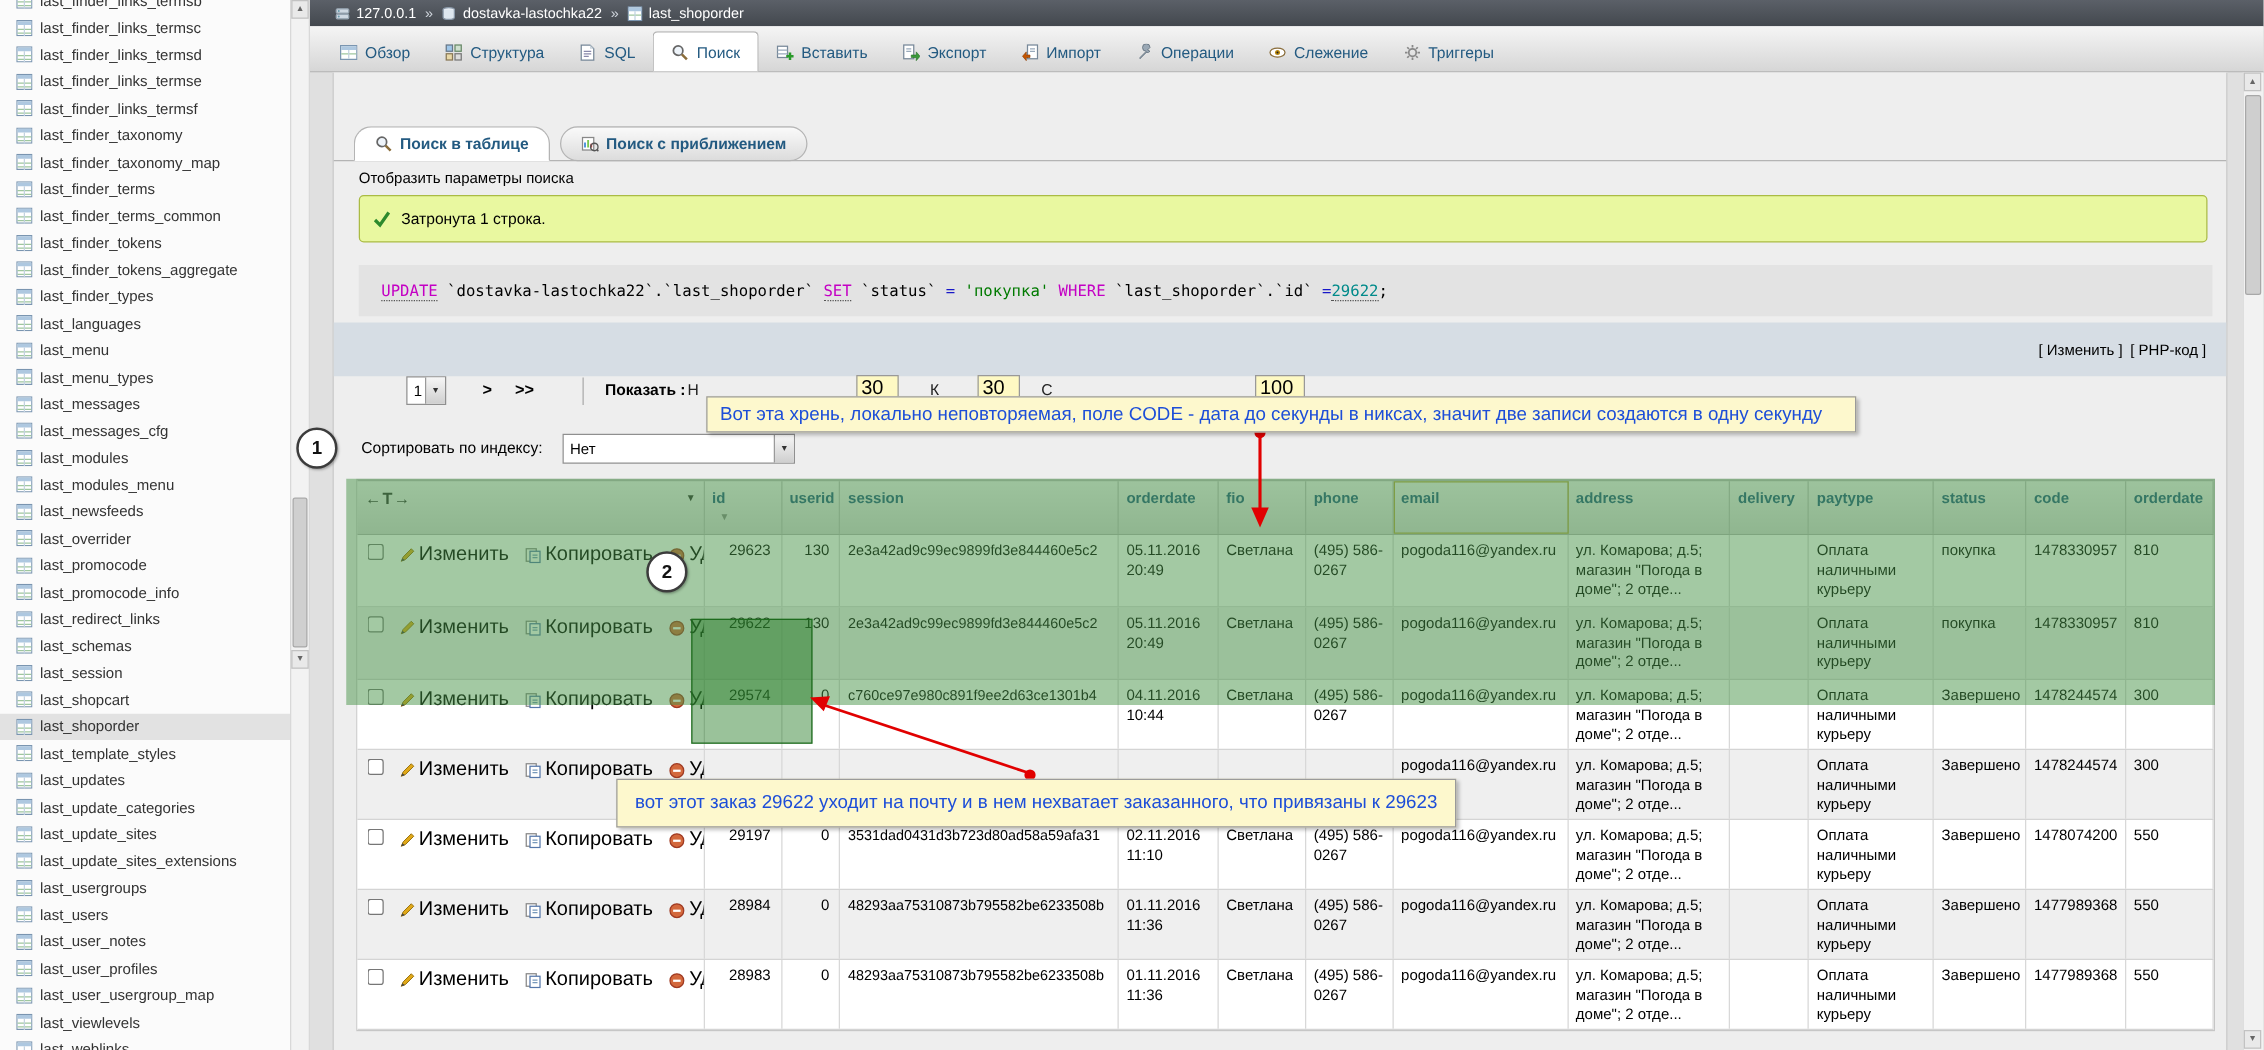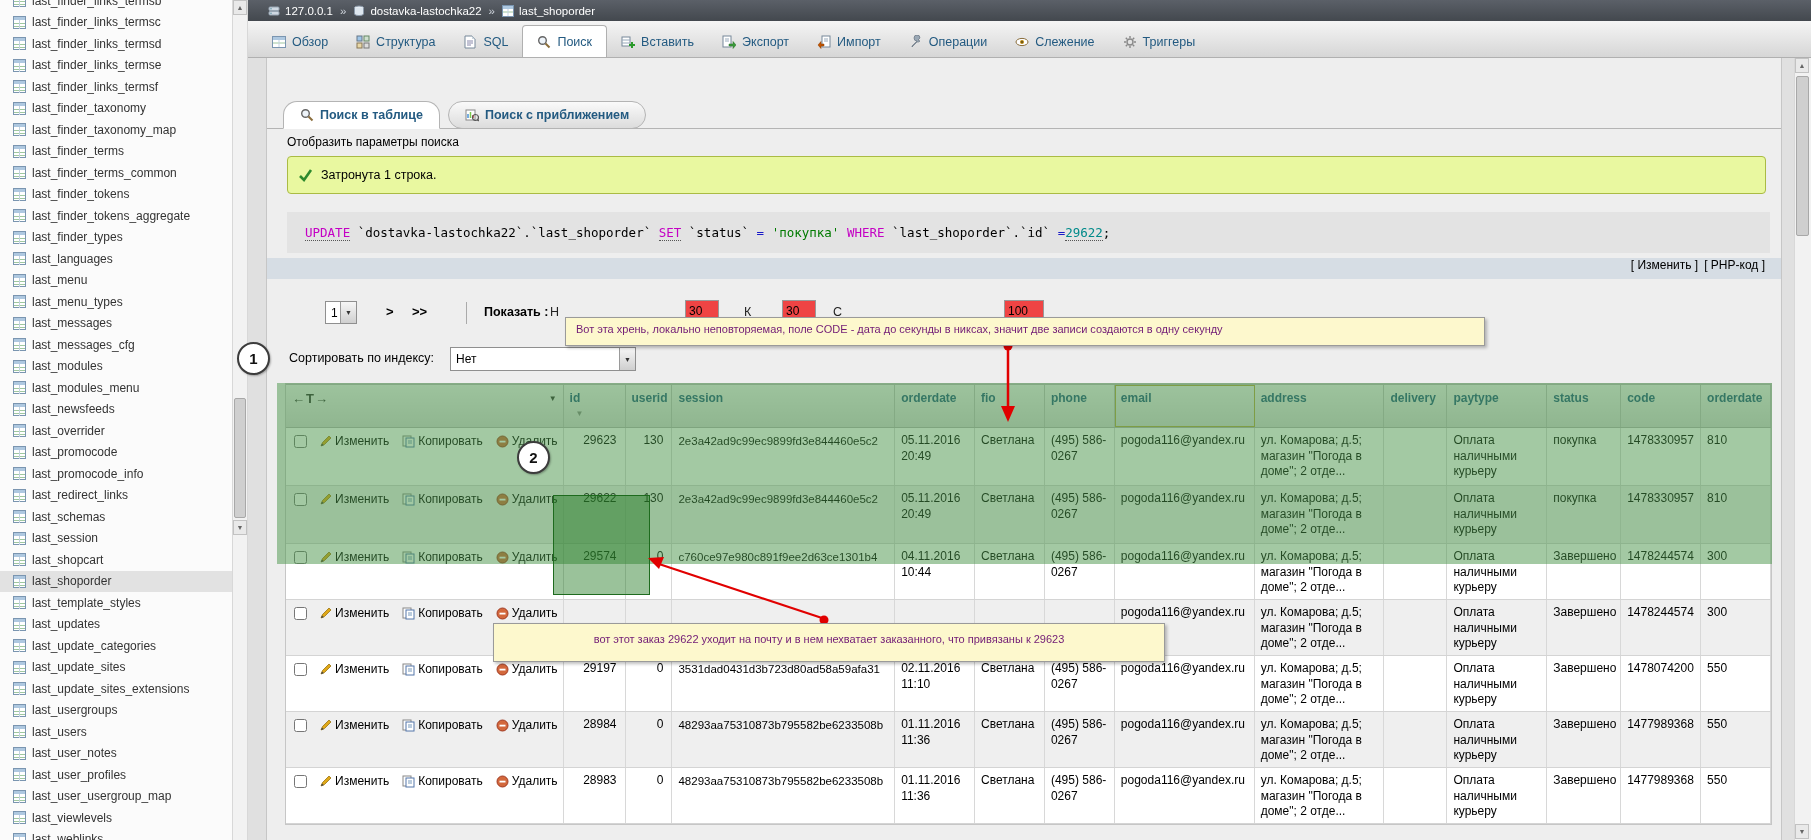--- a/index.html
+++ b/index.html
@@ -64,39 +64,39 @@
   #sqlbox{position:absolute;left:287px;top:212px;width:1483px;height:41px;background:#e3e3e3;
     display:flex;align-items:center;padding-left:18px}
   .sql{font-family:"DejaVu Sans Mono",monospace;font-size:12.5px;color:#000;white-space:pre}
   .sql [data-tt~="kw"]{color:#c400c4}
   .sql [data-tt~="ul"]{border-bottom:1px dotted #555}
   .sql [data-tt~="op"]{color:#1818c8}
   .sql [data-tt~="str"]{color:#007a00}
   .sql [data-tt~="num"]{color:#008a8a}
 
   
-  #blueband{position:absolute;left:267px;top:258px;width:1514px;height:21px;background:#d6dde4;
-    display:flex;align-items:flex-start;justify-content:flex-end;gap:6px;padding-right:16px;font-size:12px}
+  #blueband{position:absolute;left:267px;top:258px;width:1514px;height:43px;background:#d6dde4;
+    display:flex;align-items:center;justify-content:flex-end;gap:6px;padding-right:16px;font-size:12px}
 
   
   .fsel{position:absolute;height:23px;background:#fff;border:1px solid #8f8f8f;display:flex;
     align-items:center;font-size:12px;color:#000;cursor:pointer}
   .fsel .val{flex:1;padding-left:5px;white-space:nowrap;overflow:hidden}
   .fsel .btn{width:16px;height:100%;border-left:1px solid #9a9a9a;background:linear-gradient(#f6f6f6,#cfcfcf);
     font-size:7px;color:#333;display:flex;align-items:center;justify-content:center}
   #pagesel{left:325px;top:301px;width:32px}
   .pg-link{position:absolute;top:304px;font-size:13px;font-weight:700}
   #pg-next{left:386px}
   #pg-last{left:412px}
   #pg-div{position:absolute;left:466px;top:302px;width:1px;height:22px;background:#aaa}
   #pg-show{position:absolute;left:484px;top:305px;font-size:12.5px;font-weight:700;color:#000}
   .pg-frag{position:absolute;top:305px;font-size:12.5px;color:#222}
   #fragA{left:550px}#fragB{left:744px}#fragC{left:833px}
-  .pg-in{position:absolute;top:300px;height:22px;border:1px solid #999;font-size:12px;
-    font-family:"Liberation Sans",sans-serif;padding:0 3px;background:#ef4444}
+  .pg-in{position:absolute;top:300px;height:22px;border:1px solid #999;font-size:16px;
+    font-family:"Liberation Sans",sans-serif;padding:0 3px;background:#fef9c3}
   #in1{left:685px;width:34px}#in2{left:782px;width:34px}#in3{left:1004px;width:40px}
 
   
   #sort-label{position:absolute;left:289px;top:351px;font-size:12.5px;color:#000}
   #sortsel{left:450px;top:347px;width:186px;height:24px}
 
   
   #dtable{position:absolute;left:285px;top:383px;width:1487px;background:#fff;border:1px solid #c6c6c6}
   #dt-params{display:block;height:21px;padding:3px 0 0 2px;font-size:12px;background:#eee}
   .thead{display:flex;height:44px;background:linear-gradient(#f2f2f2,#d8d8d8);
@@ -115,31 +115,31 @@
 
   .tbody > div.trow{display:flex;background:#fff;border-bottom:1px solid #d4d4d4;height:56px}
   .tbody > div.trow:nth-of-type(-n+2){height:58px}
   .tbody > div.trow:nth-of-type(even){background:#efefef}
   .trow .tc{padding:5px 6px 0 6px;font-size:12px;color:#000;border-right:1px solid #d8d8d8;
     overflow:hidden;line-height:1.3}
   .tc.num{text-align:right;padding-right:8px}
   .tc.sess{white-space:nowrap;font-size:11.5px;padding-top:6px}
   .tc.acts{display:flex;align-items:flex-start;padding-top:6px;white-space:nowrap}
   .tc.acts input{width:13px;height:13px;margin:1px 12px 0 2px}
-  .tc.acts a{display:inline-flex;align-items:center;gap:3px;margin-right:13px;font-size:12px}
+  .tc.acts a{display:inline-flex;align-items:center;gap:3px;margin-right:13px;font-size:16px}
 
   
   #overlay{position:absolute;left:277px;top:383px;width:1495px;height:181px;
     background:rgba(72,148,72,0.5);z-index:4;pointer-events:none}
   #darkrect{position:absolute;left:553px;top:495px;width:97px;height:100px;
     background:rgba(32,120,32,0.45);border:1px solid #1e6b1e;z-index:5;pointer-events:none}
 
   
   .anno-tip{position:absolute;background:#fdf8cd;border:1px solid #9a9a9a;
-    box-shadow:2px 2px 3px rgba(0,0,0,.25);font-size:11px;color:#701a75;z-index:7;
+    box-shadow:2px 2px 3px rgba(0,0,0,.25);font-size:15px;color:#1d4ed8;z-index:7;
     white-space:nowrap;overflow:hidden}
   #tooltip1{left:565px;top:317px;width:920px;height:29px;padding:5px 0 0 10px}
   #tooltip2{left:493px;top:623px;width:672px;height:39px;padding:9px 0 0 0;text-align:center}
 
   
   .anno-circle{position:absolute;width:33px;height:33px;border-radius:50%;background:#fff;
     border:2px solid #3c3c3c;display:flex;align-items:center;justify-content:center;
     font-size:15px;font-weight:700;color:#111;z-index:8;box-shadow:1px 1px 2px rgba(0,0,0,.3)}
   #circle1{left:237px;top:342px}
   #circle2{left:517px;top:441px}

